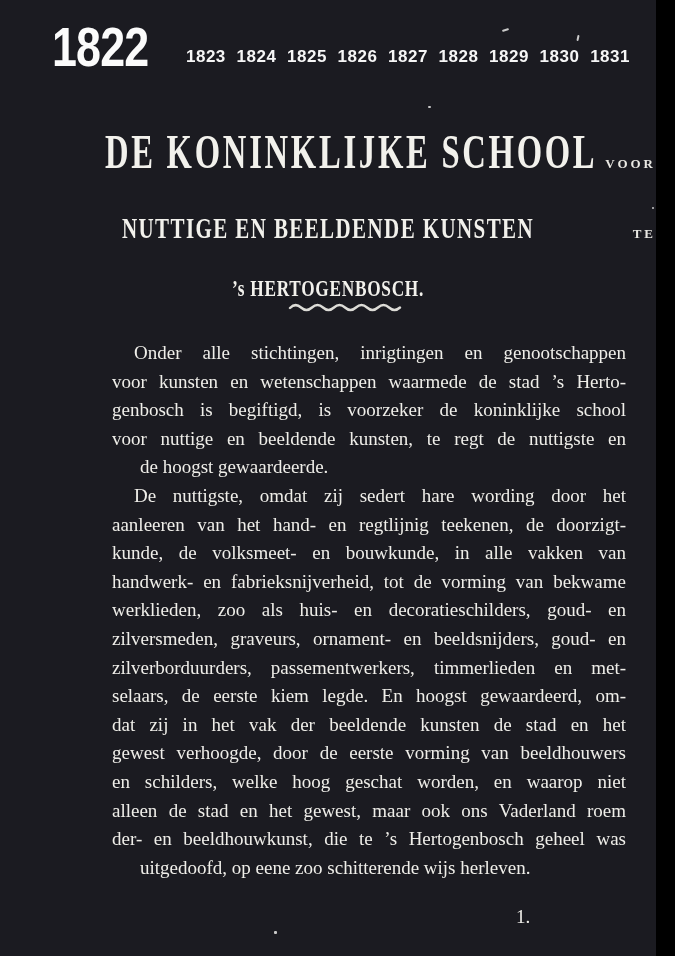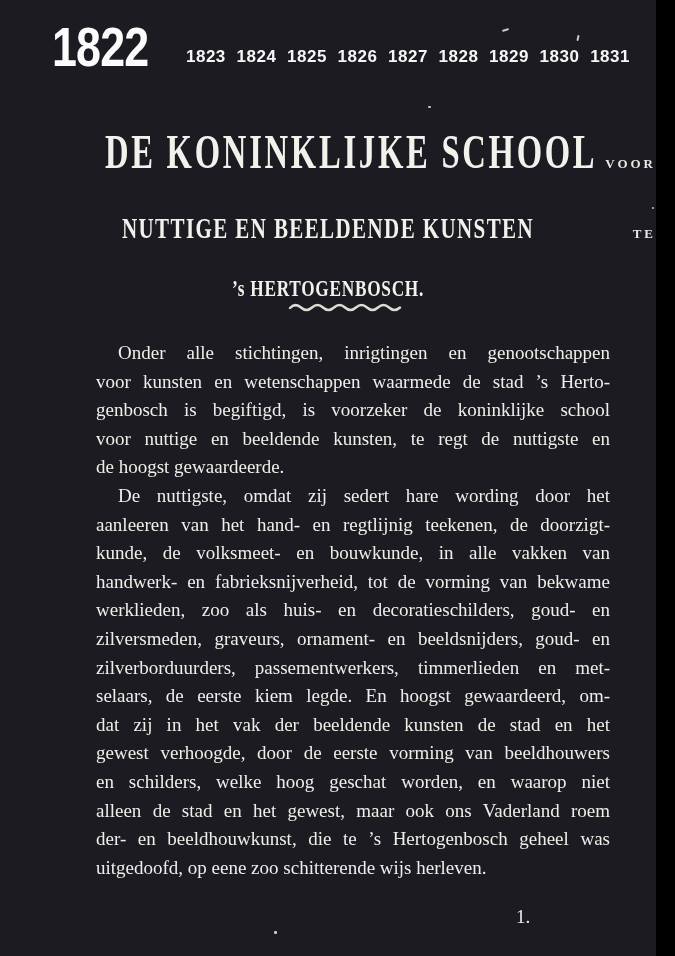--- a/index.html
+++ b/index.html
@@ -80,34 +80,34 @@
     position: absolute;
     top: 300px; left: 0; right: 0;
     display: flex;
     justify-content: center;
     transform: translateX(18px);
   }
 
   
   .doc-body {
     position: absolute;
-    left: 96px;
+    left: 112px;
     top: 339px;
     width: 514px;
     font: 400 19px "Liberation Serif", serif;
     color: #efeee9;
   }
   .line {
     line-height: 28.6px;
     text-align: justify;
     text-align-last: justify;
     white-space: normal;
   }
   .line.p-start { text-indent: 22px; }
-  .line.p-end { text-align-last: left; }
+  .line.p-end { text-align-last: left; margin-left: 28px; }
 
   .page-number {
     position: absolute;
     left: 516px;
     top: 906px;
     font: 400 19px "Liberation Serif", serif;
     color: #efeee9;
   }
 
   

